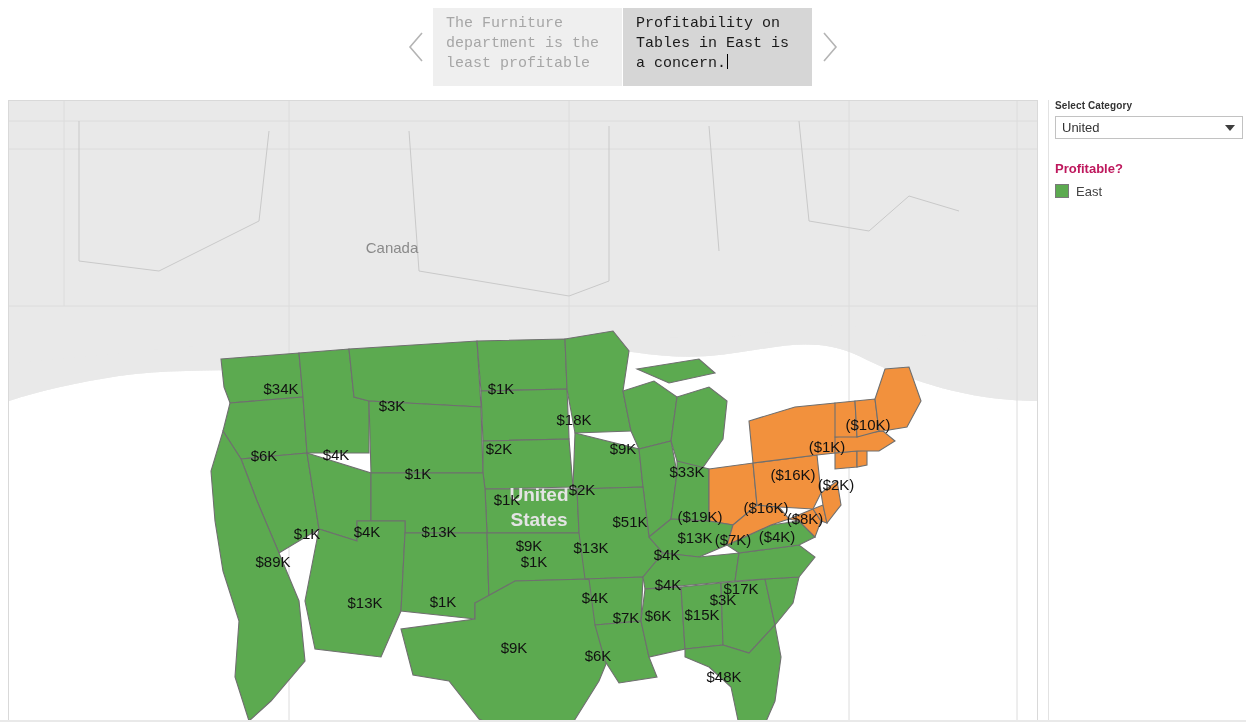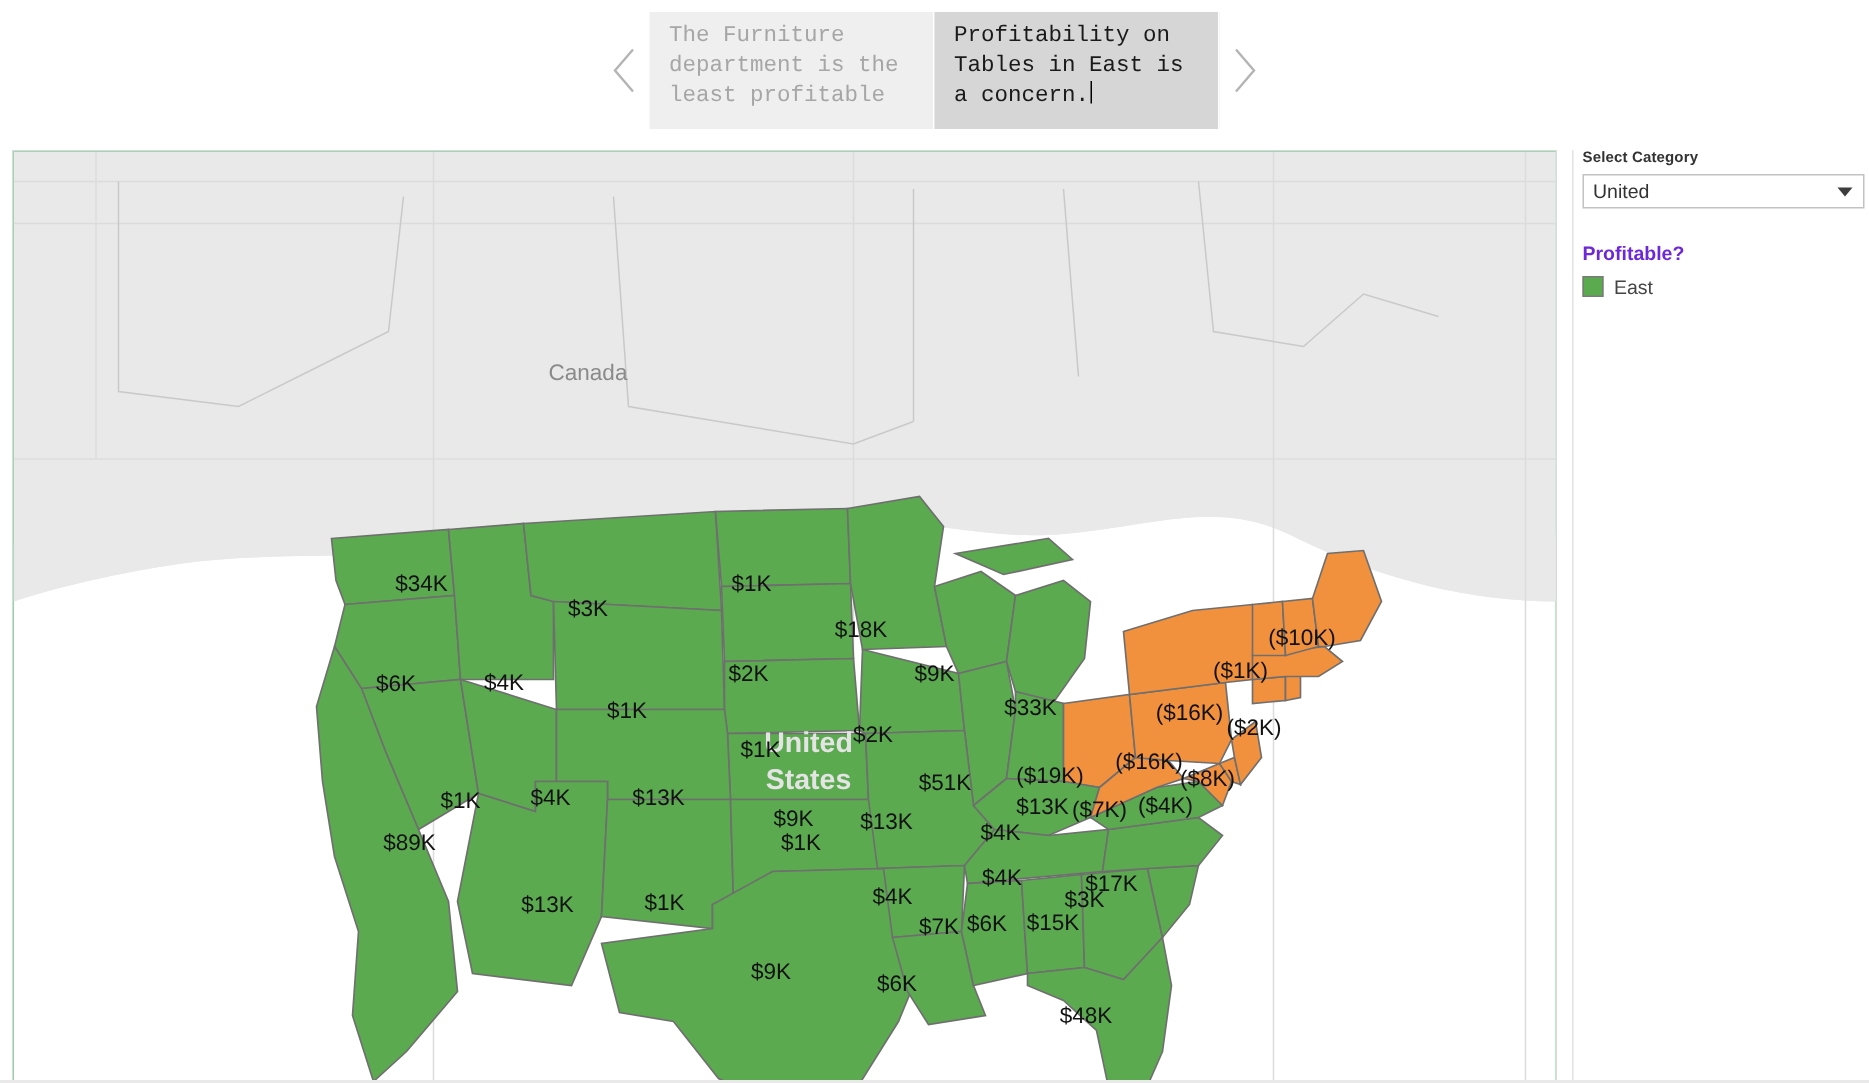--- a/index.html
+++ b/index.html
@@ -76,21 +76,21 @@
     border:1px solid #c2c2c2; background:#fff; box-sizing:border-box;
     display:flex; align-items:center;
   }
   .select-value { font-size:13px; color:#333; padding-left:6px; }
   .select-arrow {
     position:absolute; right:7px; top:50%; transform:translateY(-50%);
     width:0;height:0;border-left:5px solid transparent;border-right:5px solid transparent;
     border-top:6px solid #3d3d3d;
   }
   .legend-title {
-    font-size:13px; font-weight:bold; color:#6d28d9;
+    font-size:13px; font-weight:bold; color:#be185d;
     margin:22px 0 4px 0;
   }
   .legend-row { display:flex; align-items:center; height:22px; }
   .legend-swatch {
     width:14px;height:14px;border:1px solid #7a7a7a;box-sizing:border-box;
     margin-right:7px;
   }
   .legend-label { font-size:13px; color:#444444; }
 
   

